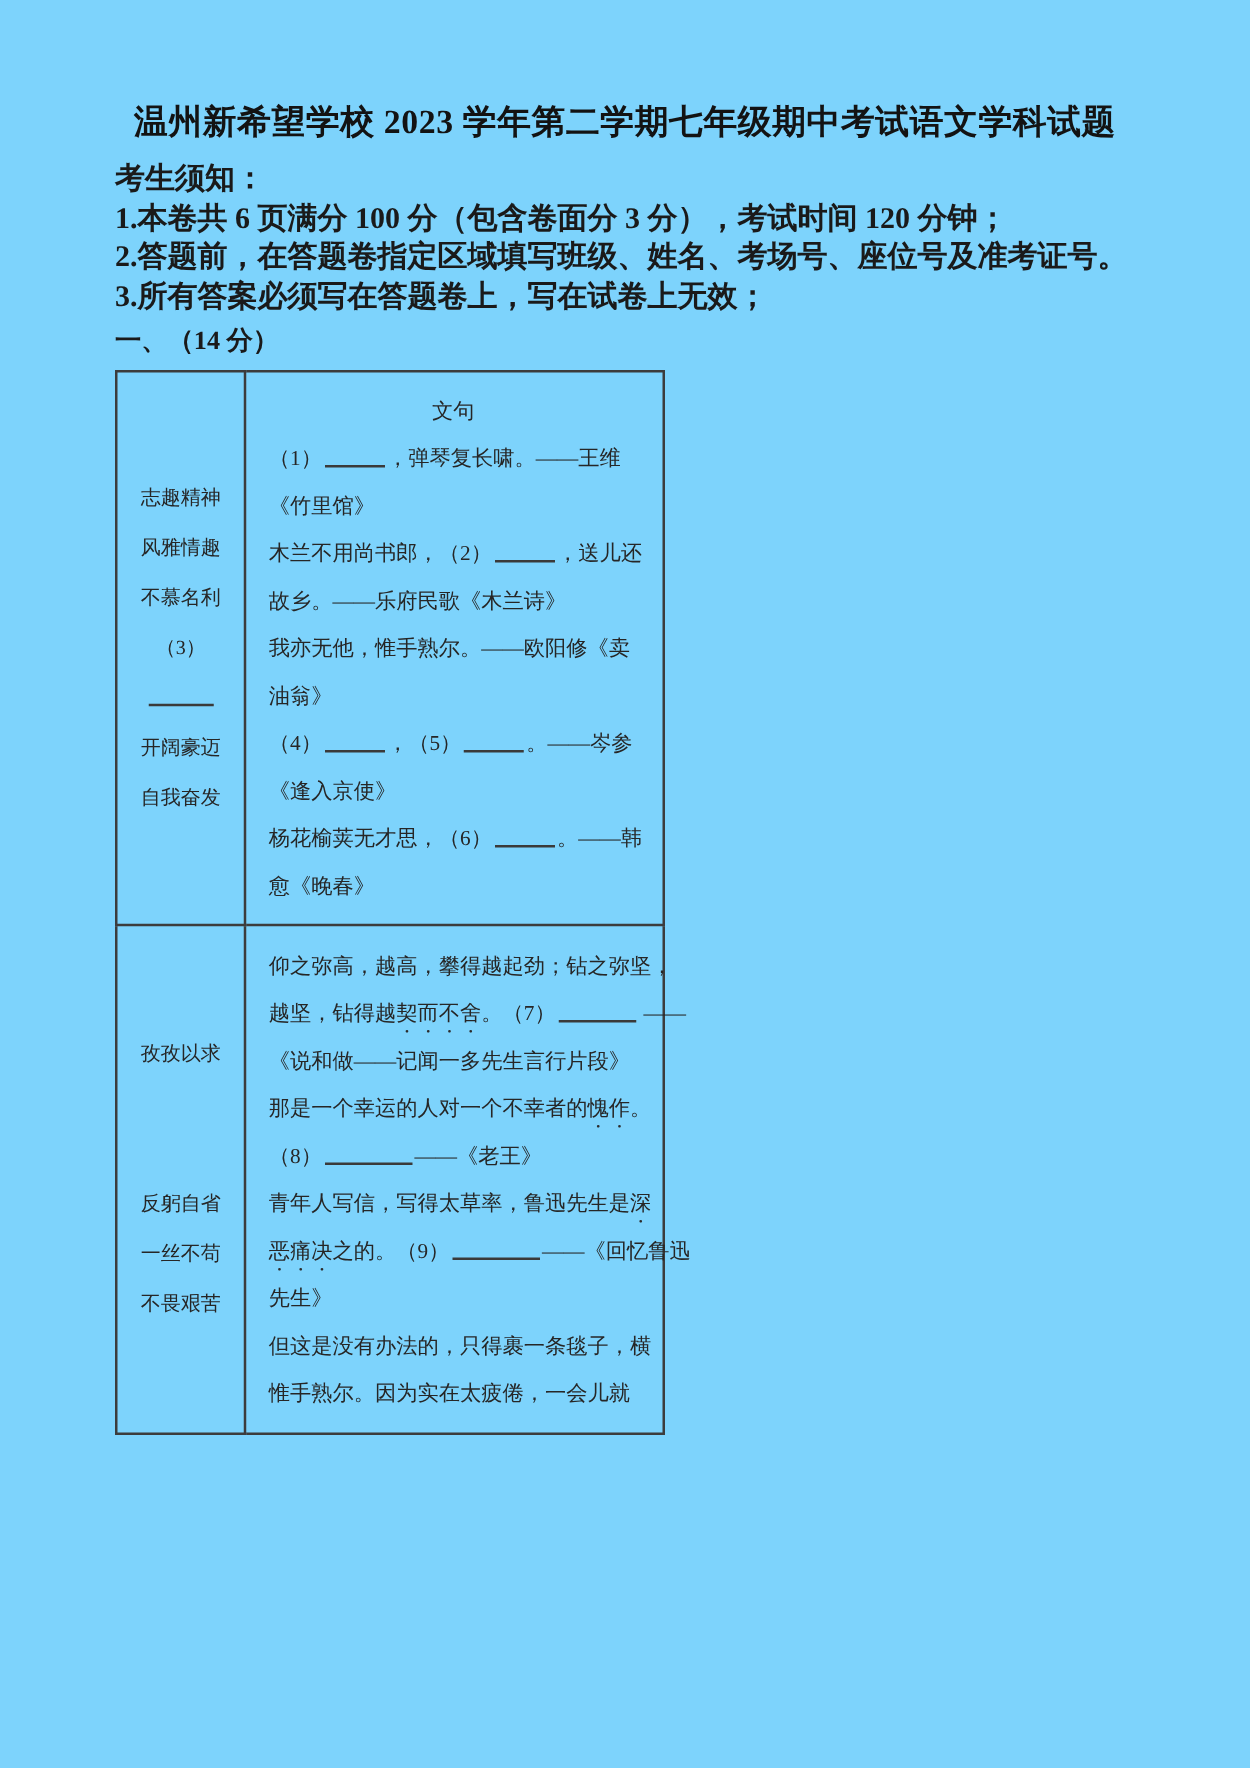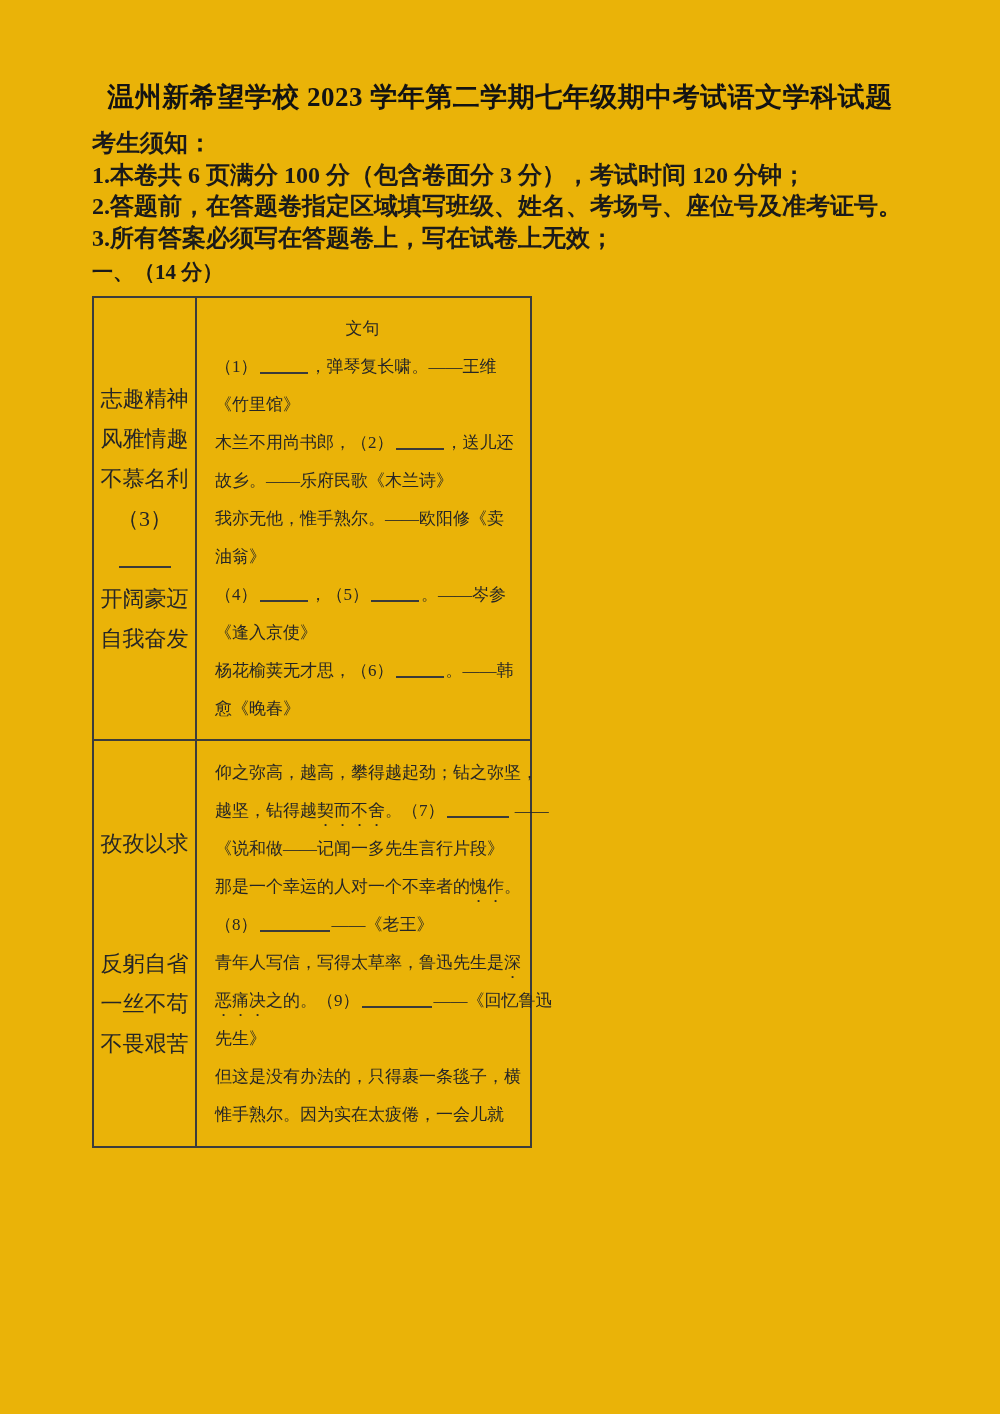--- a/index.html
+++ b/index.html
@@ -1,19 +1,19 @@
 <!DOCTYPE html>
 <html><head>
 <meta charset="utf-8">
 <style>
   html,body{margin:0;padding:0;background:#fbfbfb;}
   .page{
     position:relative;
     width:1000px;height:1414px;
-    background:#eab308;
+    background:#7dd3fc;
     color:#222;
     font-family:"Liberation Serif","DejaVu Serif",serif;
     box-sizing:border-box;
     padding:80px 92px 0 92px;
     overflow:hidden;
   }
   .title{
     font-size:27px;font-weight:bold;color:#131313;
     text-align:center;line-height:34px;
     margin:0 -20px 14px -20px;
@@ -40,21 +40,21 @@
   table.task-table td{
     border:2px solid #3c3c3c;
     vertical-align:middle;
     box-sizing:border-box;
   }
   tr.row1{height:443px;}
   tr.row2{height:407px;}
   td.lcell{
     width:103px;
     text-align:center;
-    font-size:22px;color:#262626;
+    font-size:16px;color:#262626;
     line-height:40px;
     padding:0 2px;
   }
   td.rcell{
     width:335px;
     font-size:17px;color:#262626;
     line-height:38px;
     padding:0 6px 0 18px;
   }
   .tline{white-space:nowrap;}

